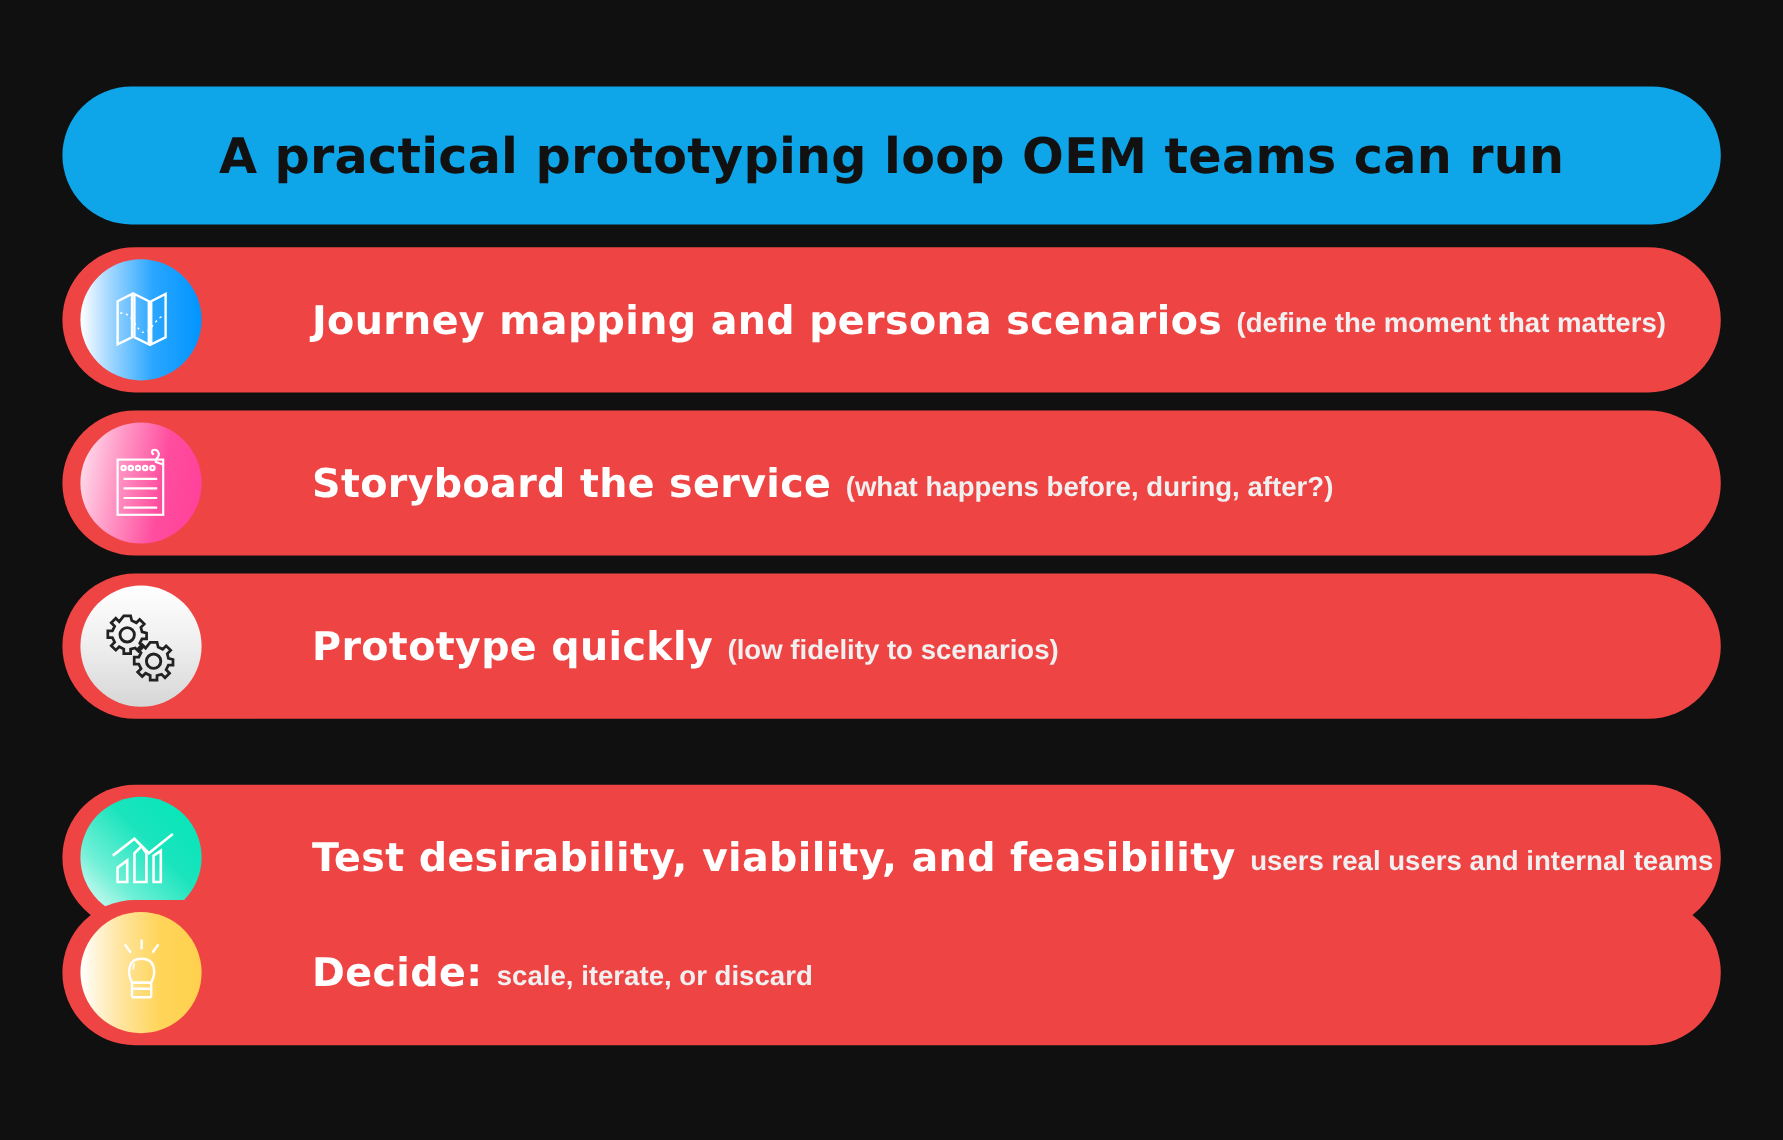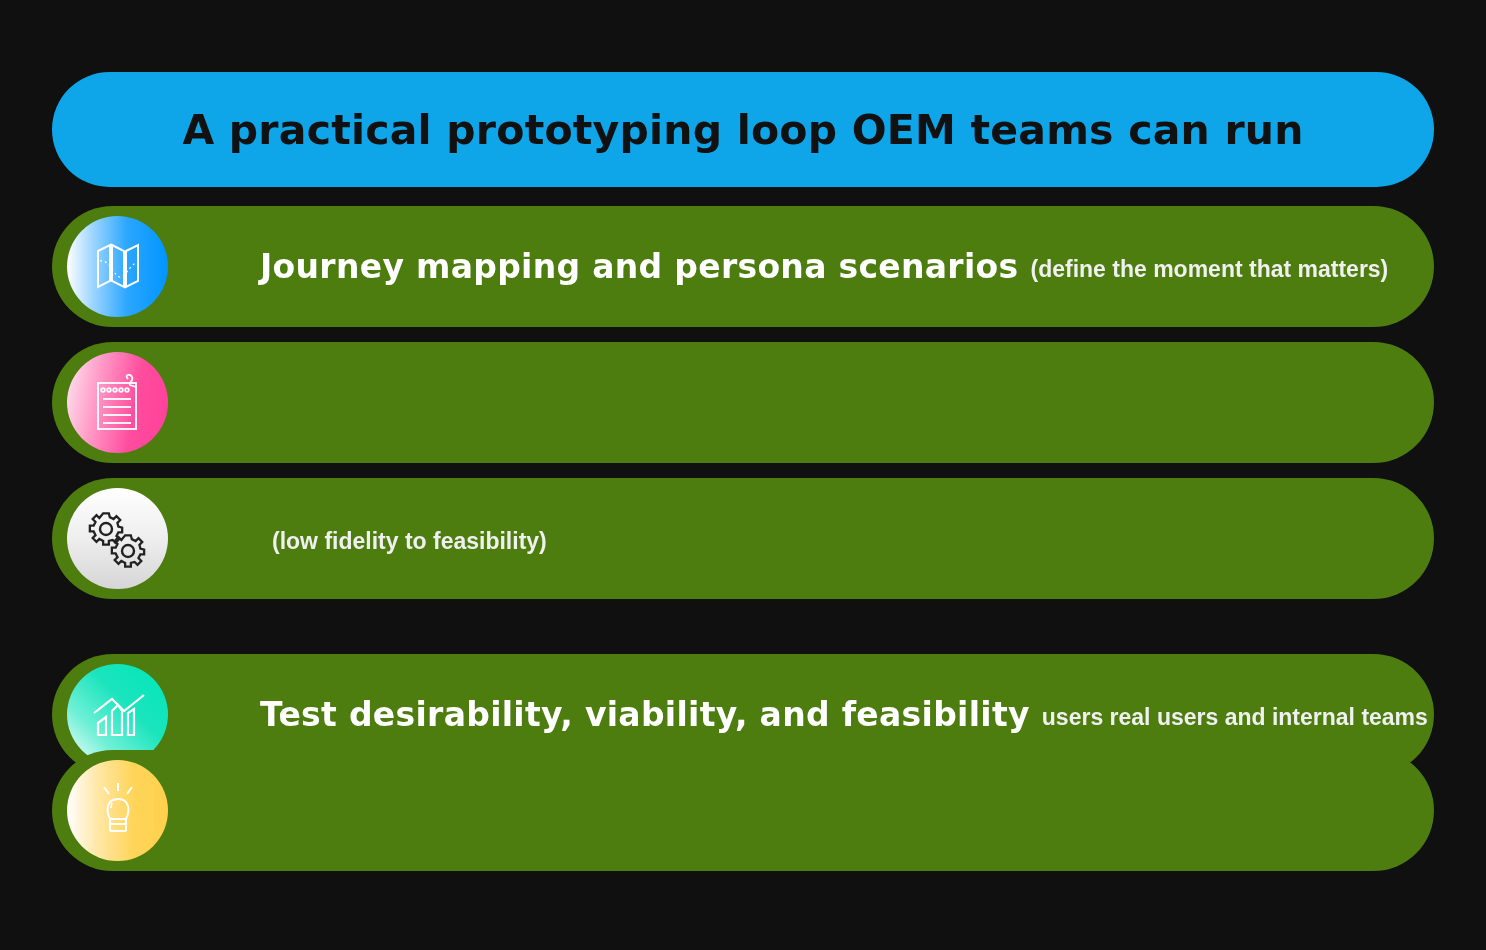--- a/index.html
+++ b/index.html
@@ -22,21 +22,21 @@
     font-family: "DejaVu Sans", sans-serif;
     font-weight: bold;
     font-size: 41px;
     color: #111111;
     letter-spacing: 0.2px;
   }
   .row {
     position: absolute;
     left: 52px;
     width: 1382px; height: 121px;
-    background: #4d7c0f;
+    background: #ef4444;
     border-radius: 61px;
   }
   .icon-circle {
     position: absolute;
     left: 15px; top: 10px;
     width: 101px; height: 101px;
     border-radius: 50%;
     display: flex; align-items: center; justify-content: center;
   }
   .icon-circle svg { width: 68px; height: 68px; }
@@ -93,37 +93,42 @@
         <circle cx="31" cy="21" r="1.8"></circle>
         <circle cx="37" cy="21" r="1.8"></circle>
         <circle cx="43" cy="21" r="1.8"></circle>
       <line x1="19" y1="30" x2="47" y2="30"></line>
       <line x1="19" y1="38" x2="47" y2="38"></line>
       <line x1="19" y1="46" x2="47" y2="46"></line>
       <line x1="19" y1="54" x2="47" y2="54"></line>
       <path d="M44,10 C40,6 46,4 48,8 C50,12 44,14 46,16 L52,18"></path>
     </svg>
   </div>
+  <div class="row-text">
+    <span class="row-bold">Storyboard the service</span>
+    <span class="row-sub">(what happens before, during, after?)</span>
+  </div>
 </div>
 
 <div class="row" style="top:478px;">
   <div class="icon-circle" style="background: linear-gradient(180deg, #ffffff 0%, #eeeeee 50%, #d6d6d6 100%);">
     <svg viewBox="0 0 68 68" fill="none" stroke="#222222" stroke-width="2.4">
       <g transform="translate(22,24)">
         <circle r="6"></circle>
         <path d="M-3,-14 L3,-14 L4,-10 L8,-8 L11,-11 L15,-7 L12,-4 L13,0 L17,1 L17,6 L13,6 L11,10 L14,13 L10,17 L7,14 L3,15 L3,19 L-3,19 L-3,15 L-7,13 L-10,16 L-14,12 L-11,9 L-13,5 L-17,5 L-17,-1 L-13,-1 L-11,-5 L-14,-8 L-10,-12 L-7,-9 Z" transform="scale(0.95) translate(0,-2.5)"></path>
       </g>
       <g transform="translate(44,46)">
         <circle r="6"></circle>
         <path d="M-3,-14 L3,-14 L4,-10 L8,-8 L11,-11 L15,-7 L12,-4 L13,0 L17,1 L17,6 L13,6 L11,10 L14,13 L10,17 L7,14 L3,15 L3,19 L-3,19 L-3,15 L-7,13 L-10,16 L-14,12 L-11,9 L-13,5 L-17,5 L-17,-1 L-13,-1 L-11,-5 L-14,-8 L-10,-12 L-7,-9 Z" transform="scale(0.95) translate(0,-2.5)"></path>
       </g>
     </svg>
   </div>
   <div class="row-text">
-    <span class="row-sub">(low fidelity to feasibility)</span>
+    <span class="row-bold">Prototype quickly</span>
+    <span class="row-sub">(low fidelity to scenarios)</span>
   </div>
 </div>
 
 <div class="row" style="top:614px;margin-top:40px;">
   <div class="icon-circle" style="background: linear-gradient(225deg, #00e6b8 0%, #1ae4bd 40%, #6ff0d6 70%, #ffffff 100%);">
     <svg viewBox="0 0 68 68" fill="none" stroke="#ffffff" stroke-width="2.2">
       <polyline points="10,32 28,18 40,30 60,14"></polyline>
       <polygon points="14,42 22,36 22,54 14,54"></polygon>
       <polygon points="28,54 28,30 34,24 38,30 38,54"></polygon>
       <polygon points="44,54 44,32 50,28 50,54"></polygon>
@@ -140,13 +145,17 @@
     <svg viewBox="0 0 68 68" fill="none" stroke="#ffffff" stroke-width="2">
       <line x1="34" y1="6" x2="34" y2="14"></line>
       <line x1="20" y1="10" x2="25" y2="17"></line>
       <line x1="48" y1="10" x2="43" y2="17"></line>
       <path d="M26,42 C22,34 22,22 34,22 C46,22 46,34 42,42 Z"></path>
       <path d="M28,26 C27,28 27,30 27,31" stroke-width="1.5"></path>
       <rect x="26" y="42" width="16" height="12" rx="1"></rect>
       <line x1="26" y1="47" x2="42" y2="47"></line>
     </svg>
   </div>
+  <div class="row-text">
+    <span class="row-bold">Decide:</span>
+    <span class="row-sub">scale, iterate, or discard</span>
+  </div>
 </div>
 
 </body></html>

